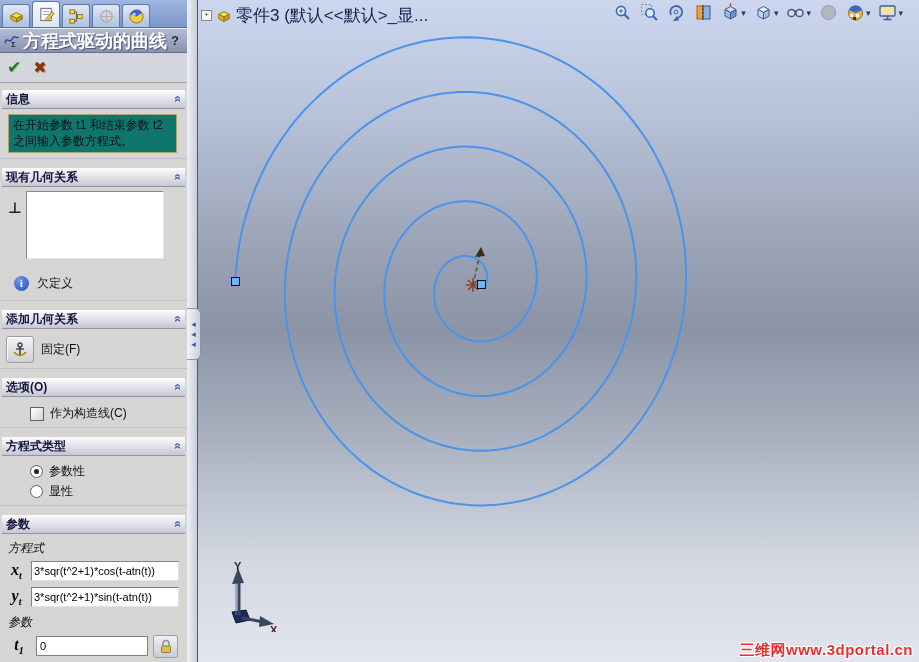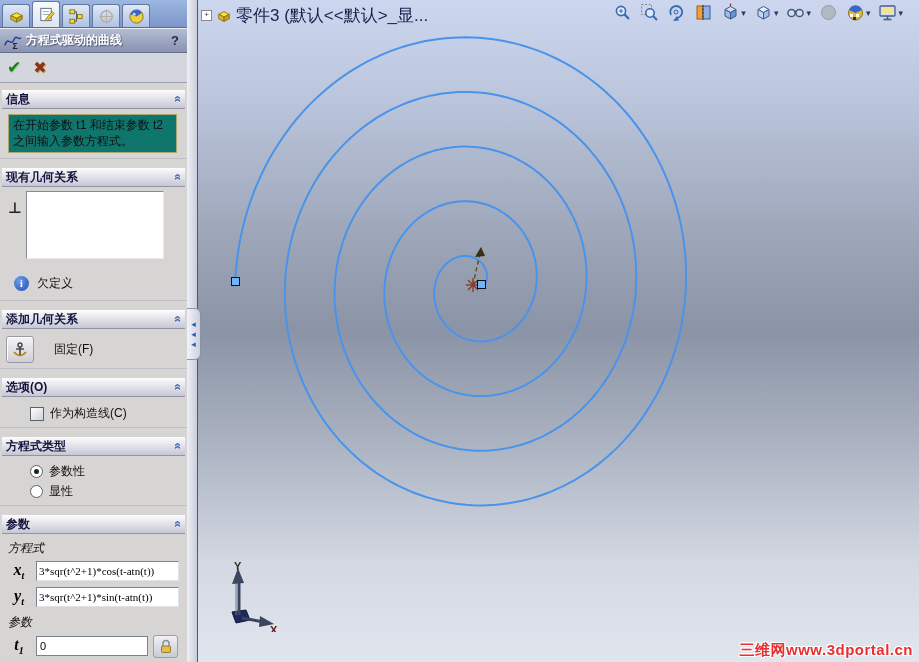--- a/index.html
+++ b/index.html
@@ -10,21 +10,21 @@
   #pm-panel{position:absolute;left:0;top:0;width:187px;height:662px;background:#d7d5d3;overflow:hidden;}
   .tabs{height:27px;background:linear-gradient(#9db6e2,#7b97c8);display:flex;align-items:flex-end;padding-left:2px;gap:2px;border-bottom:1px solid #5a6c92;}
   .tab{width:26px;height:22px;border:1px solid #66789e;border-bottom:none;border-radius:3px 3px 0 0;
     background:linear-gradient(#dfe8f6,#aec2e4);display:flex;align-items:center;justify-content:center;}
   .tab.active{height:25px;background:linear-gradient(#f8fafd,#dde4f0);}
   .tab svg{width:17px;height:17px;}
 
   .title-bar{height:23px;background:linear-gradient(#b4bcd2,#8893b2);border-top:1px solid #e8ecf4;border-bottom:1px solid #66708e;
     display:flex;align-items:center;padding:0 4px;}
   .title-bar .t-icon{width:19px;height:16px;margin-right:3px;}
-  .title-text{flex:1;color:#fff;font-weight:bold;font-size:12px;text-shadow:1px 1px 1px #4a5470;white-space:nowrap;}
+  .title-text{flex:1;color:#fff;font-weight:bold;font-size:18px;text-shadow:1px 1px 1px #4a5470;white-space:nowrap;}
   .help-q{color:#2a2a3a;font-weight:bold;font-size:13px;padding:0 4px;cursor:default;}
 
   .confirm-row{height:29px;background:#d4d6de;border-bottom:1px solid #9aa0b0;display:flex;align-items:center;gap:12px;padding-left:7px;}
   .btn-ok{color:#1f7a1f;font-size:17px;font-weight:bold;text-shadow:1px 1px 0 #aaca9a;}
   .btn-cancel{color:#8b3318;font-size:16px;font-weight:bold;text-shadow:1px 1px 0 #c9a060;}
 
   .pm-body{padding-top:7px;}
   .section{margin-bottom:9px;}
   .sec-header{height:18px;margin:0 2px;background:linear-gradient(#fdfdfe,#c6c7d4);border-bottom:1px solid #8f94a6;
     display:flex;align-items:center;font-size:12px;font-weight:bold;color:#14143e;padding:0 4px;}
@@ -35,40 +35,40 @@
   .info-box{margin:1px 6px 3px 4px;background:#0f766e;border:1px solid #a8a870;padding:3px 4px;font-size:12px;line-height:1.3;color:#111;}
 
   .rel-row{display:flex;align-items:flex-start;}
   .perp-glyph{font-size:15px;font-weight:bold;color:#222;width:22px;text-align:center;margin-top:8px;}
   .rel-listbox{width:136px;height:66px;background:#fff;border:1px solid #8a8a92;border-right-color:#e8e8ec;border-bottom-color:#e8e8ec;}
   .status-row{display:flex;align-items:center;gap:8px;margin:16px 0 6px 10px;}
   .info-circle{width:15px;height:15px;border-radius:50%;background:radial-gradient(circle at 35% 30%,#6f9ae8,#1e4fb4);color:#fff;
     font-size:10px;font-weight:bold;font-family:"Liberation Serif",serif;display:flex;align-items:center;justify-content:center;}
   .status-text{font-size:12px;color:#111;}
 
-  .fix-row{display:flex;align-items:center;gap:20px;margin:3px 0 3px 2px;}
+  .fix-row{display:flex;align-items:center;gap:7px;margin:3px 0 3px 2px;}
   .icon-btn{width:26px;height:25px;background:linear-gradient(#f4f4f6,#cfcfd6);border:1px solid #9a9aa4;border-radius:3px;
     display:flex;align-items:center;justify-content:center;box-shadow:inset 1px 1px 0 #fff;}
   .icon-btn svg{width:18px;height:18px;}
   .fix-label{font-size:12px;color:#111;}
 
   .check-row{display:flex;align-items:center;gap:6px;margin:4px 0 3px 26px;}
   .checkbox{width:12px;height:12px;background:linear-gradient(135deg,#fff,#cdd2da);border:1px solid #5a6270;}
   .check-label,.radio-label{font-size:12px;color:#111;}
 
   .radio-row{display:flex;align-items:center;gap:6px;margin:3px 0 3px 26px;}
   .radio{width:11px;height:11px;border-radius:50%;background:#fff;border:1px solid #5a6270;position:relative;}
   .radio.sel::after{content:"";position:absolute;left:3px;top:3px;width:5px;height:5px;border-radius:50%;background:#15261a;}
 
   .mini-label{font-size:12px;color:#111;margin:2px 0 4px 4px;font-style:italic;}
   .eq-row{display:flex;align-items:center;margin:3px 4px 6px 2px;}
   .var-label{width:26px;text-align:center;margin-right:4px;font-family:"Liberation Serif",serif;font-style:italic;font-weight:bold;font-size:16px;color:#000;}
   .var-label sub{font-size:10px;}
   .eq-input{flex:1;height:16px;border:1px solid #7c828e;border-bottom-color:#dfe2e8;border-right-color:#dfe2e8;
-    font-size:11px;padding:1px 2px;background:#fff;color:#000;font-family:Liberation Serif, serif;}
+    font-size:11px;padding:1px 2px;background:#fff;color:#000;font-family:Liberation Sans, sans-serif;}
   .t-input{width:104px;height:16px;border:1px solid #7c828e;font-size:11px;padding:1px 3px;background:#fff;}
   .lock-btn{width:23px;height:21px;margin-left:5px;background:linear-gradient(#f0f0f4,#c8ccd6);border:1px solid #98a0ac;border-radius:3px;
     display:flex;align-items:center;justify-content:center;}
   .lock-btn svg{width:14px;height:15px;}
 
   
   #splitter{position:absolute;left:187px;top:0;width:10px;height:662px;background:linear-gradient(90deg,#eef0f6,#c9cdd9);border-right:1px solid #4c5878;z-index:5;}
   .split-bump{position:absolute;left:0;top:308px;width:13px;height:50px;background:linear-gradient(90deg,#f2f4f8,#ccd0dc);
     border:1px solid #8a92a8;border-left:none;border-radius:0 6px 6px 0;display:flex;flex-direction:column;align-items:center;justify-content:center;}
   .split-arrow{color:#2a5ac0;font-size:9px;line-height:10px;}

